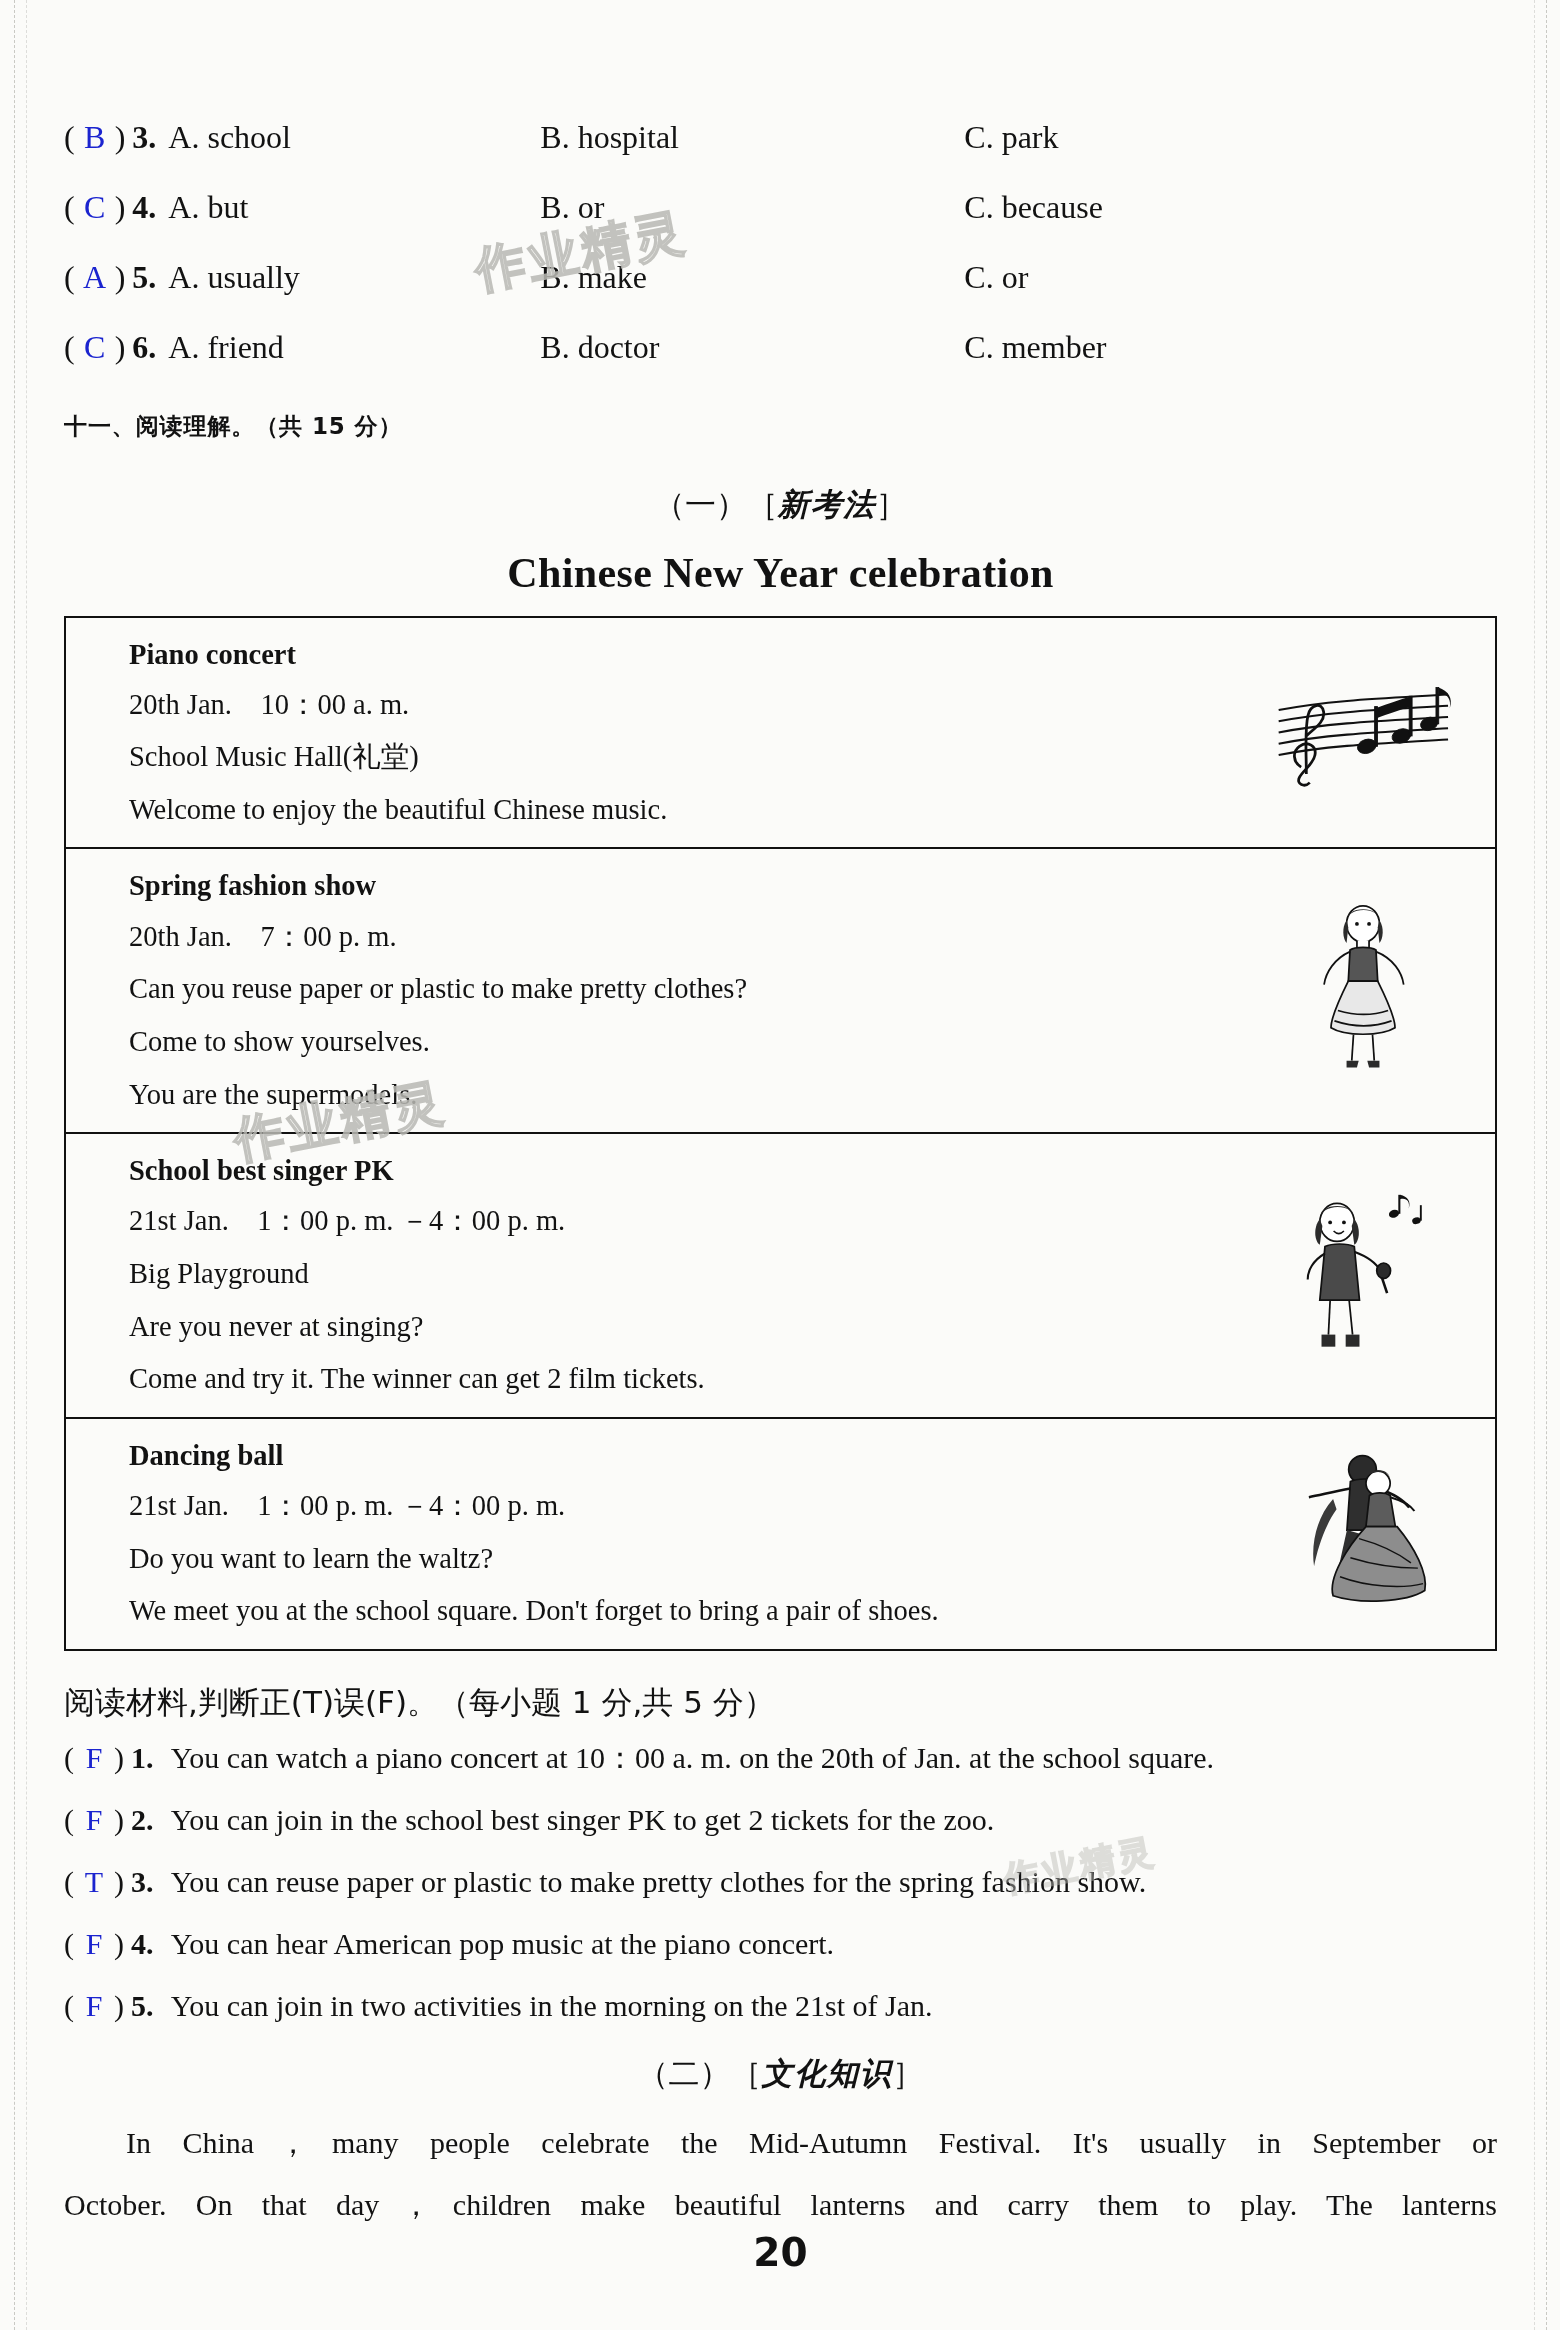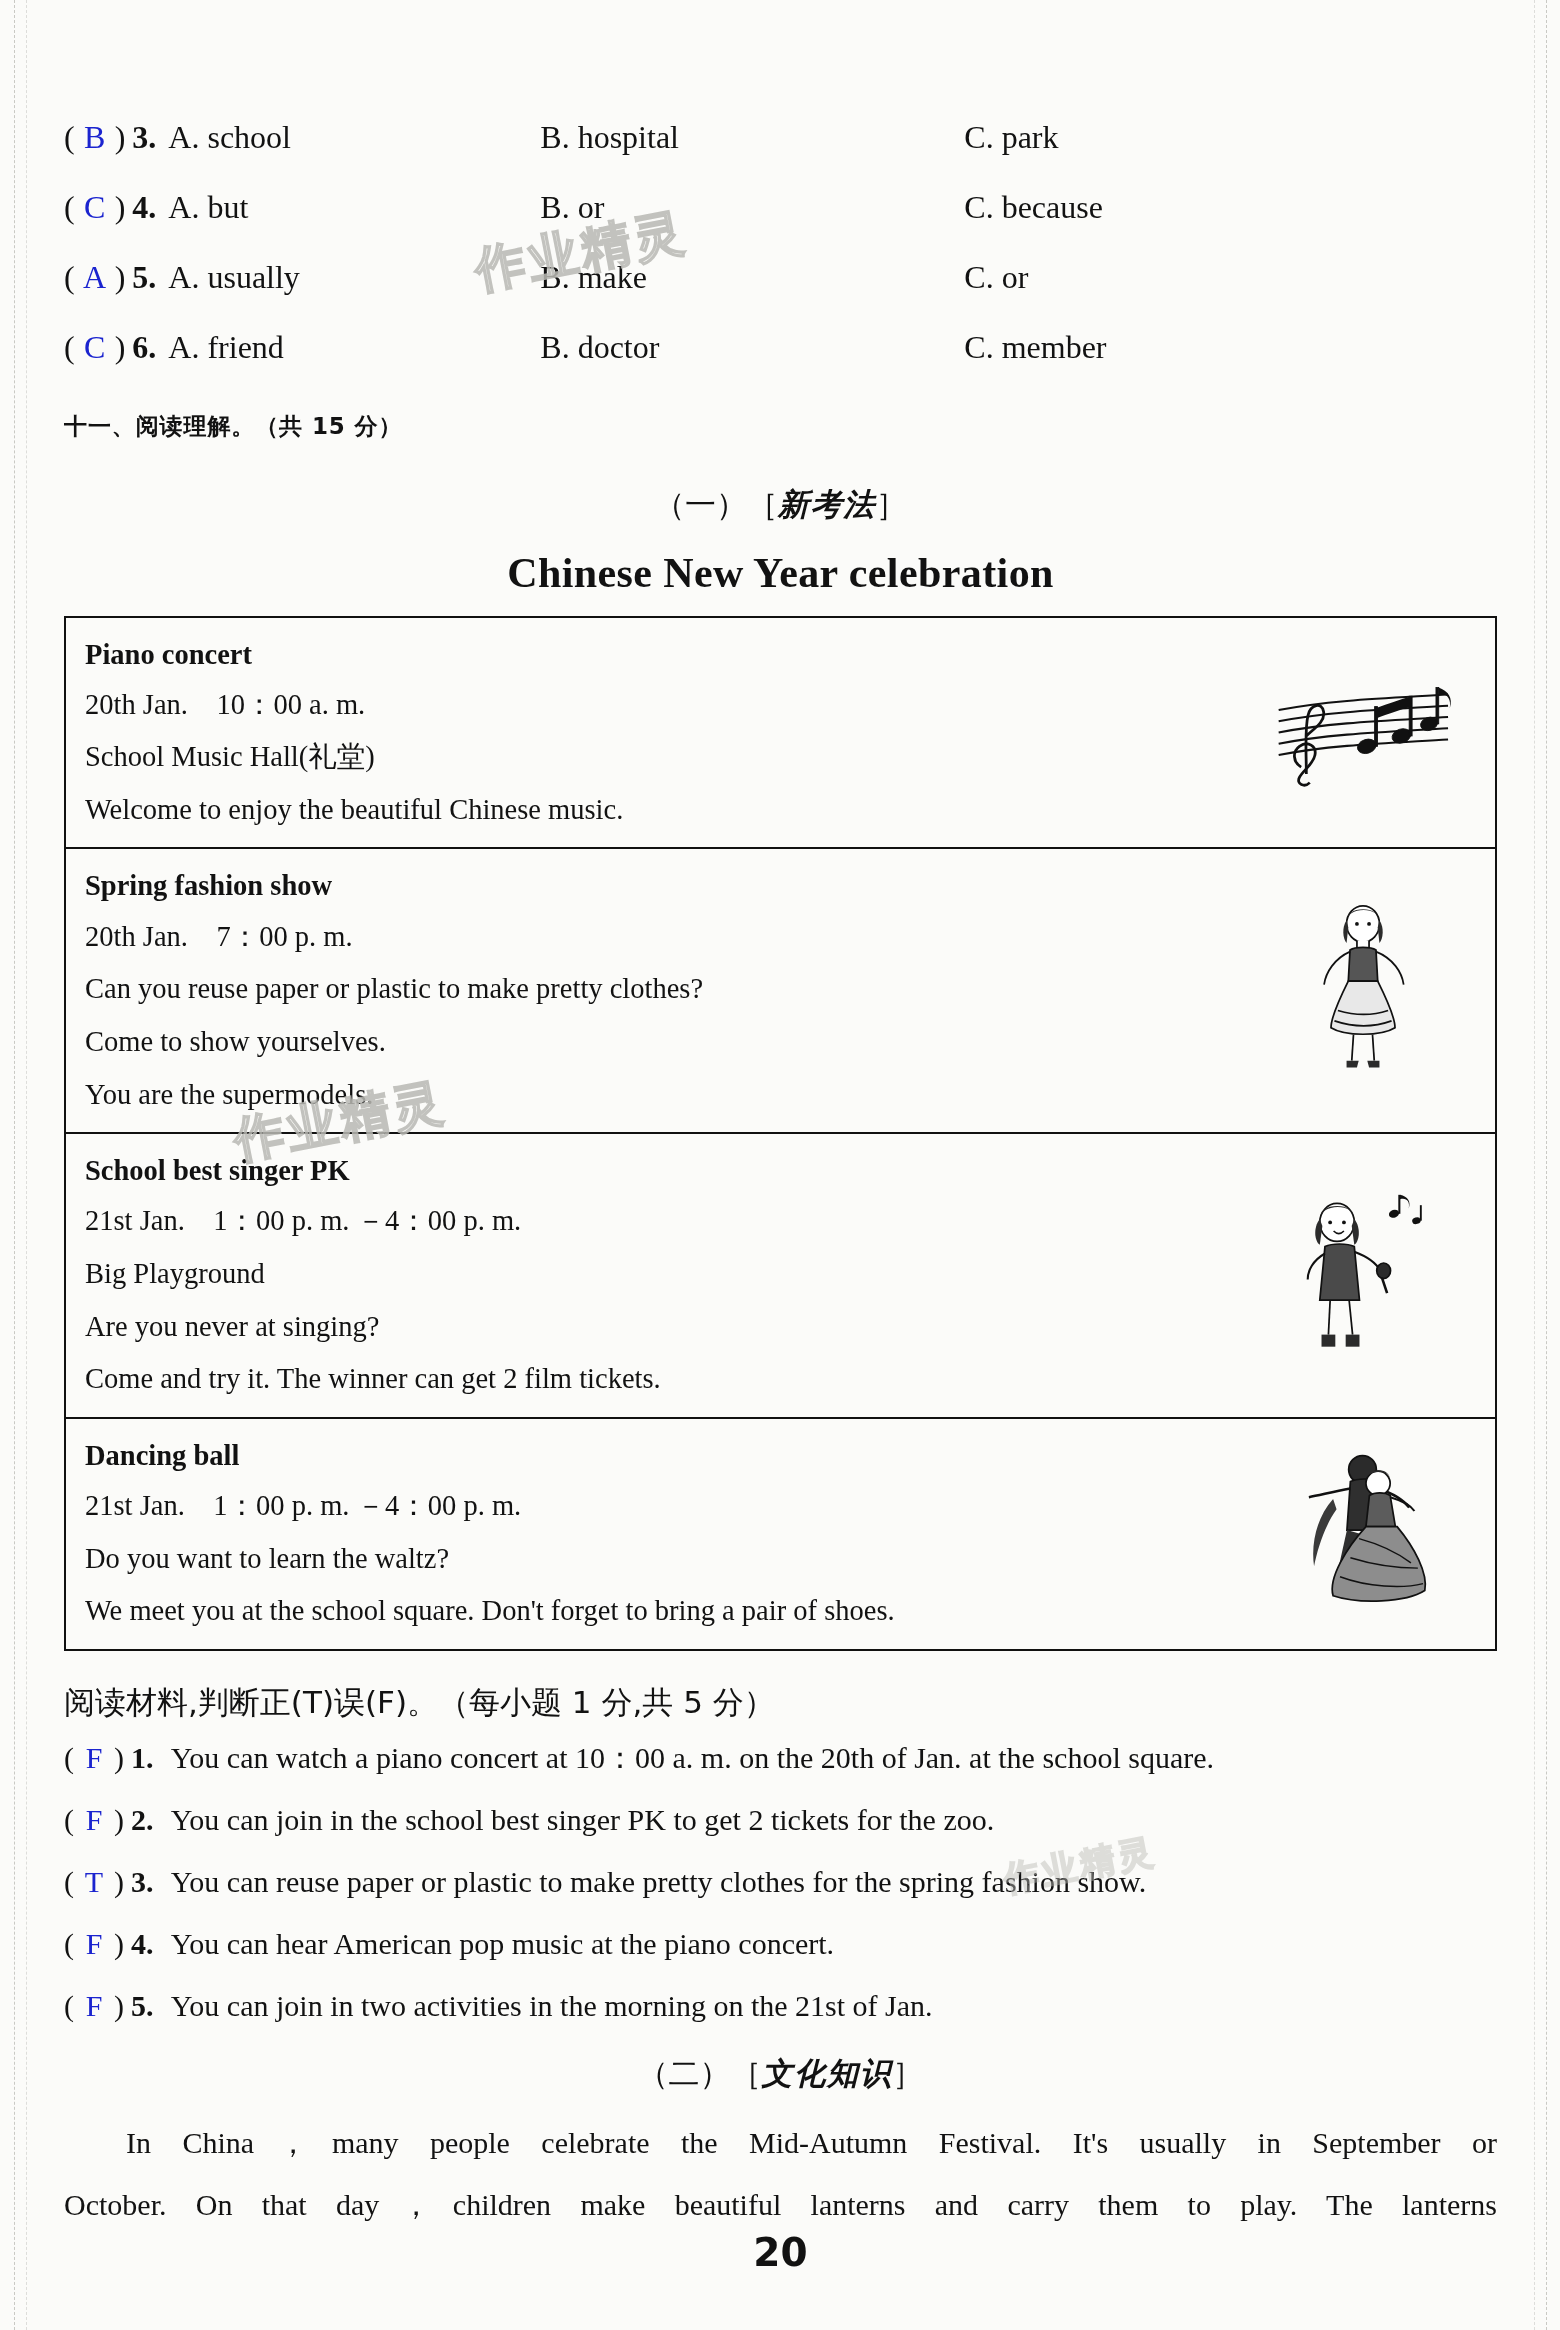--- a/index.html
+++ b/index.html
@@ -94,20 +94,21 @@
     display:flex;
     align-items:stretch;
     position:relative;
     min-height:104px;
   }
   .poster-row:last-child{border-bottom:none;}
   .poster-text{
     flex:1 1 auto;
     padding:14px 8.6px 15.6px 19px;
     min-width:0;
+    margin-left:44px;
   }
   .poster-art{
     flex:0 0 233px;
     display:flex;align-items:center;justify-content:center;
     padding:5.2px 15.6px 5.2px 0;
   }
   .ev-title{
     font-weight:bold;font-size:28.5px;
     margin:7px 0 17.3px 0;
   }

